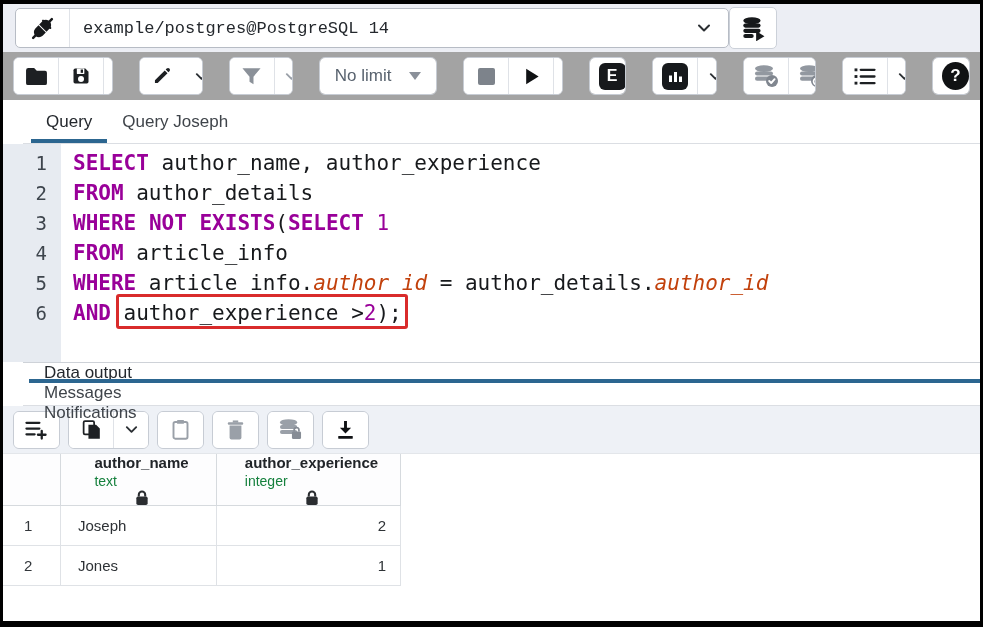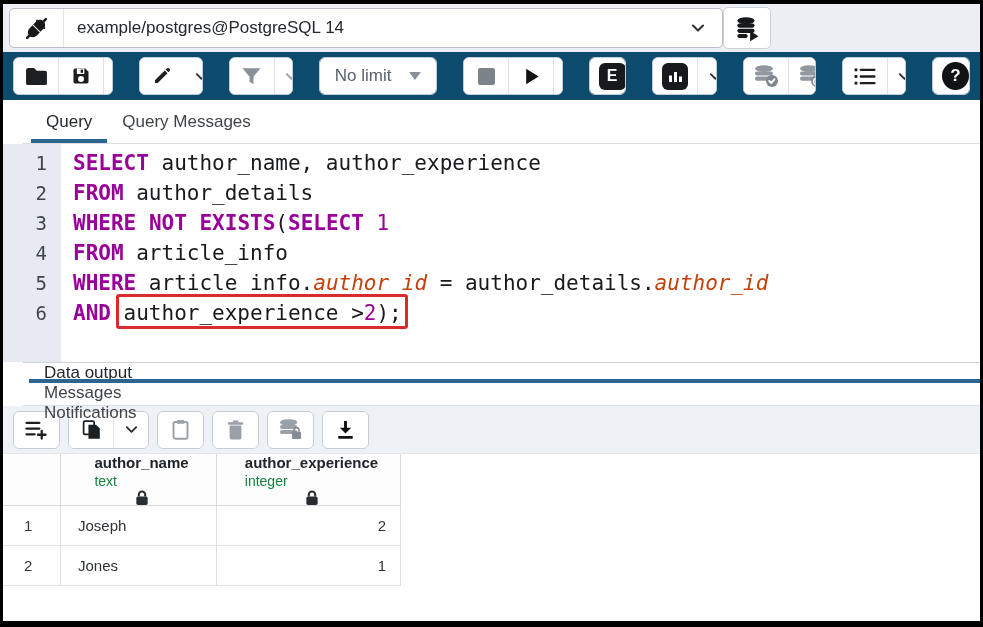--- a/index.html
+++ b/index.html
@@ -12,42 +12,42 @@
     border-width: 4px 3px 6px 3px;
     background: #ffffff;
     display: flex; flex-direction: column;
     overflow: hidden;
   }
 
   
   .conn-bar {
     height: 48px; background: #eceef4;
     display: flex; align-items: center;
-    padding: 4px 6px; flex: 0 0 auto;
+    padding: 4px 12px; flex: 0 0 auto; font-family: Liberation Mono, monospace;
   }
   .conn-field {
     width: 714px; height: 40px; background: #fff;
     border: 1px solid #b7bcc5; border-radius: 5px;
     display: flex; align-items: center;
   }
   .conn-icon-box {
     width: 54px; height: 100%; display: flex; align-items: center; justify-content: center;
     border-right: 1px solid #e0e3e8;
   }
   .conn-text { flex: 1; padding-left: 13px; font-size: 17px; color: #24282d; }
   .conn-chevron { padding-right: 16px; display: flex; align-items: center; }
   .conn-db-btn {
     width: 48px; height: 42px; background: #fff;
     border: 1px solid #ccd1d9; border-radius: 5px;
     display: flex; align-items: center; justify-content: center;
   }
 
   
   .toolbar {
-    height: 48px; background: #0c4a6e;
+    height: 48px; background: #a3a3a3;
     display: flex; align-items: center;
     padding: 0 10px; gap: 26px; flex: 0 0 auto;
   }
   .grp {
     display: flex; background: #fff;
     border: 1px solid #c7ccd4; border-radius: 6px;
     height: 38px; overflow: hidden;
   }
   .tb-btn {
     min-width: 45px; padding: 0 9px; background: #fff; border: none;
@@ -368,21 +368,21 @@
 
     <div class="grp">
       <button class="tb-btn">
         <span class="help-circle">?</span>
       </button>
     </div>
   </div>
 
   <div class="tab-row editor-tabs">
     <div class="tab active">Query</div>
-    <div class="tab">Query Messages</div>
+    <div class="tab">Query Joseph</div>
   </div>
 
   <div class="editor">
     <div class="gutter">
         <div class="ln">1</div>
         <div class="ln">2</div>
         <div class="ln">3</div>
         <div class="ln">4</div>
         <div class="ln">5</div>
         <div class="ln">6</div>

